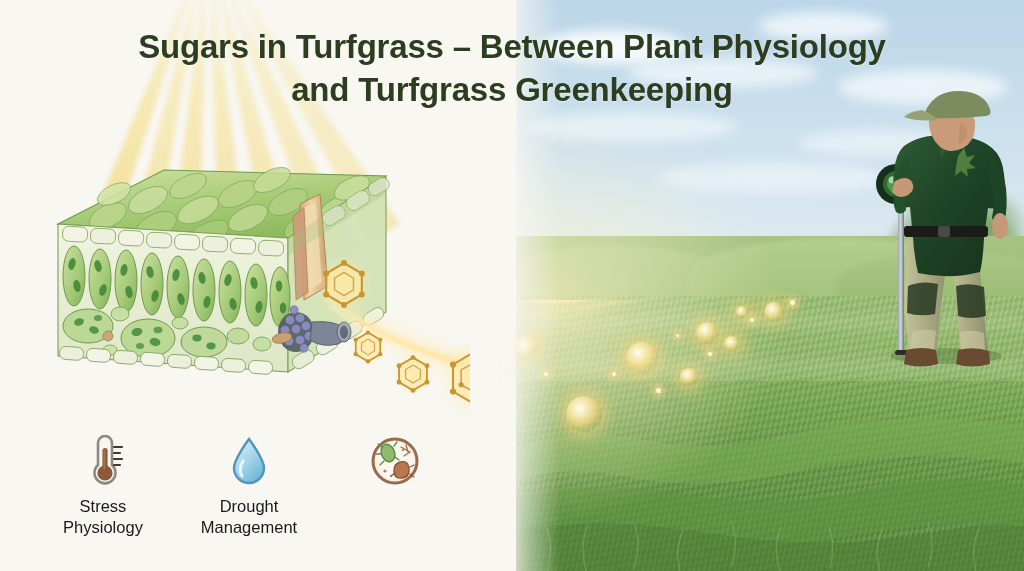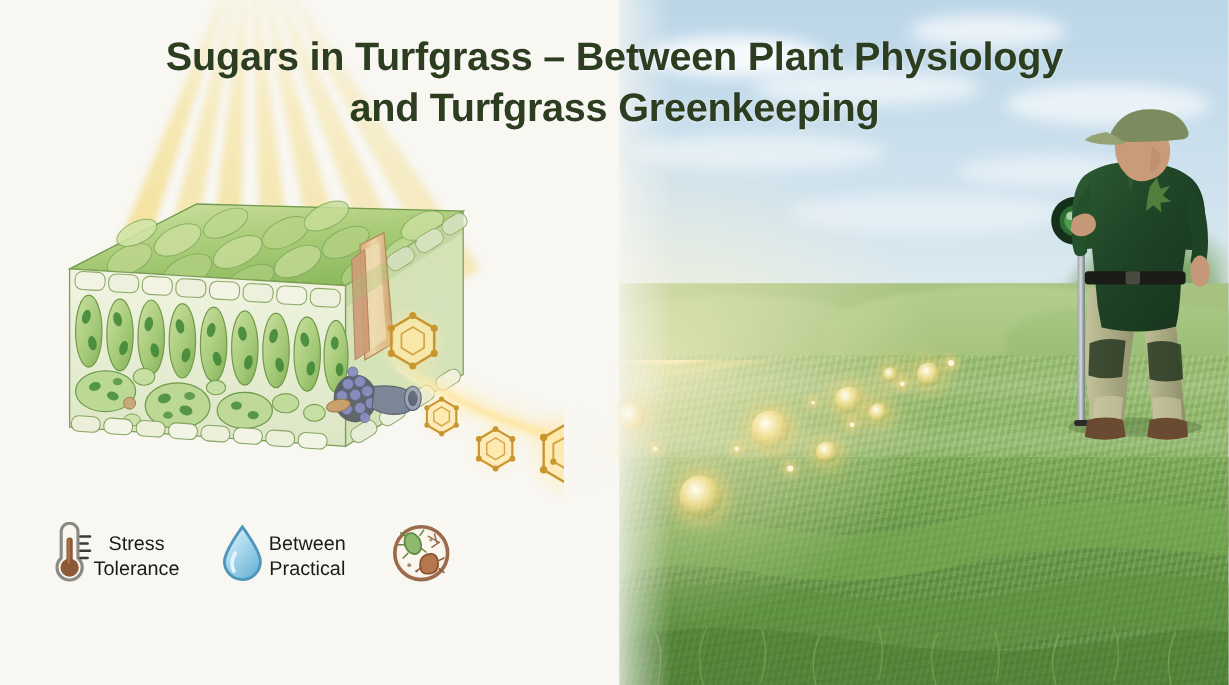--- a/index.html
+++ b/index.html
@@ -66,21 +66,21 @@
 
   
   .title { position:absolute; left:0; top:26px; width:1024px; z-index:20; text-align:center;
      font-size:33px; font-weight:700; line-height:1.30; letter-spacing:-.2px; color:#2C3D20;
      padding:0 89px; text-shadow:0 1px 2px rgba(255,255,255,.5); }
   .title .l2 { display:block; }
 
   
   .features { position:absolute; left:34px; top:432px; width:430px; height:118px; z-index:20;
      display:flex; justify-content:space-between; align-items:flex-start; }
-  .feature { width:138px; display:flex; align-items:center; }
+  .feature { width:138px; display:flex; flex-direction:column; align-items:center; }
   .feature-icon { height:58px; display:flex; align-items:center; justify-content:center; }
   .feature-label { margin-top:6px; text-align:center; font-size:16.5px; font-weight:400; line-height:1.28; color:#1A1A1A; }
   .feature-label span { display:block; }
 </style>
 </head>
 <body>
 
 <div id="stage">
 
   <div class="right-photo">
@@ -541,41 +541,41 @@
           <g stroke="#3A3A38" stroke-width="2.1" stroke-linecap="round">
             <line x1="33" y1="12" x2="41" y2="12"></line>
             <line x1="33" y1="18" x2="39" y2="18"></line>
             <line x1="33" y1="24" x2="41" y2="24"></line>
             <line x1="33" y1="30" x2="39" y2="30"></line>
           </g>
         </svg>
       </div>
       <div class="feature-label">
         <span>Stress</span>
-        <span>Tolerance</span>
+        <span>Physiology</span>
       </div>
     </div>
 
     <div class="feature">
       <div class="feature-icon">
         <svg width="44" height="52" viewBox="0 0 44 52">
           <defs>
             <linearGradient id="dropG" x1="0" y1="0" x2="0.7" y2="1">
               <stop offset="0%" stop-color="#E3F2FA"></stop>
                 <stop offset="45%" stop-color="#AFDBEE"></stop>
                 <stop offset="100%" stop-color="#6FB6D8"></stop>
             </linearGradient>
           </defs>
           <path d="M22 4 C22 4 7 24 7 33 a15 15 0 0 0 30 0 C37 24 22 4 22 4 Z" fill="url(#dropG)" stroke="#4E96BC" stroke-width="2.4"></path>
           <path d="M16 26 C13 31 12.5 37 15 41" fill="none" stroke="#F0FAFF" stroke-width="3.2" stroke-linecap="round" opacity=".85"></path>
         </svg>
       </div>
       <div class="feature-label">
-        <span>Between</span>
-        <span>Practical</span>
+        <span>Drought</span>
+        <span>Management</span>
       </div>
     </div>
 
     <div class="feature">
       <div class="feature-icon">
         <svg width="50" height="52" viewBox="0 0 50 52">
           <circle cx="25" cy="26" r="22" fill="#F6F1E6" stroke="#9A6A4B" stroke-width="3"></circle>
           <circle cx="25" cy="26" r="18.5" fill="#FBF7EE"></circle>
 
           <g>

